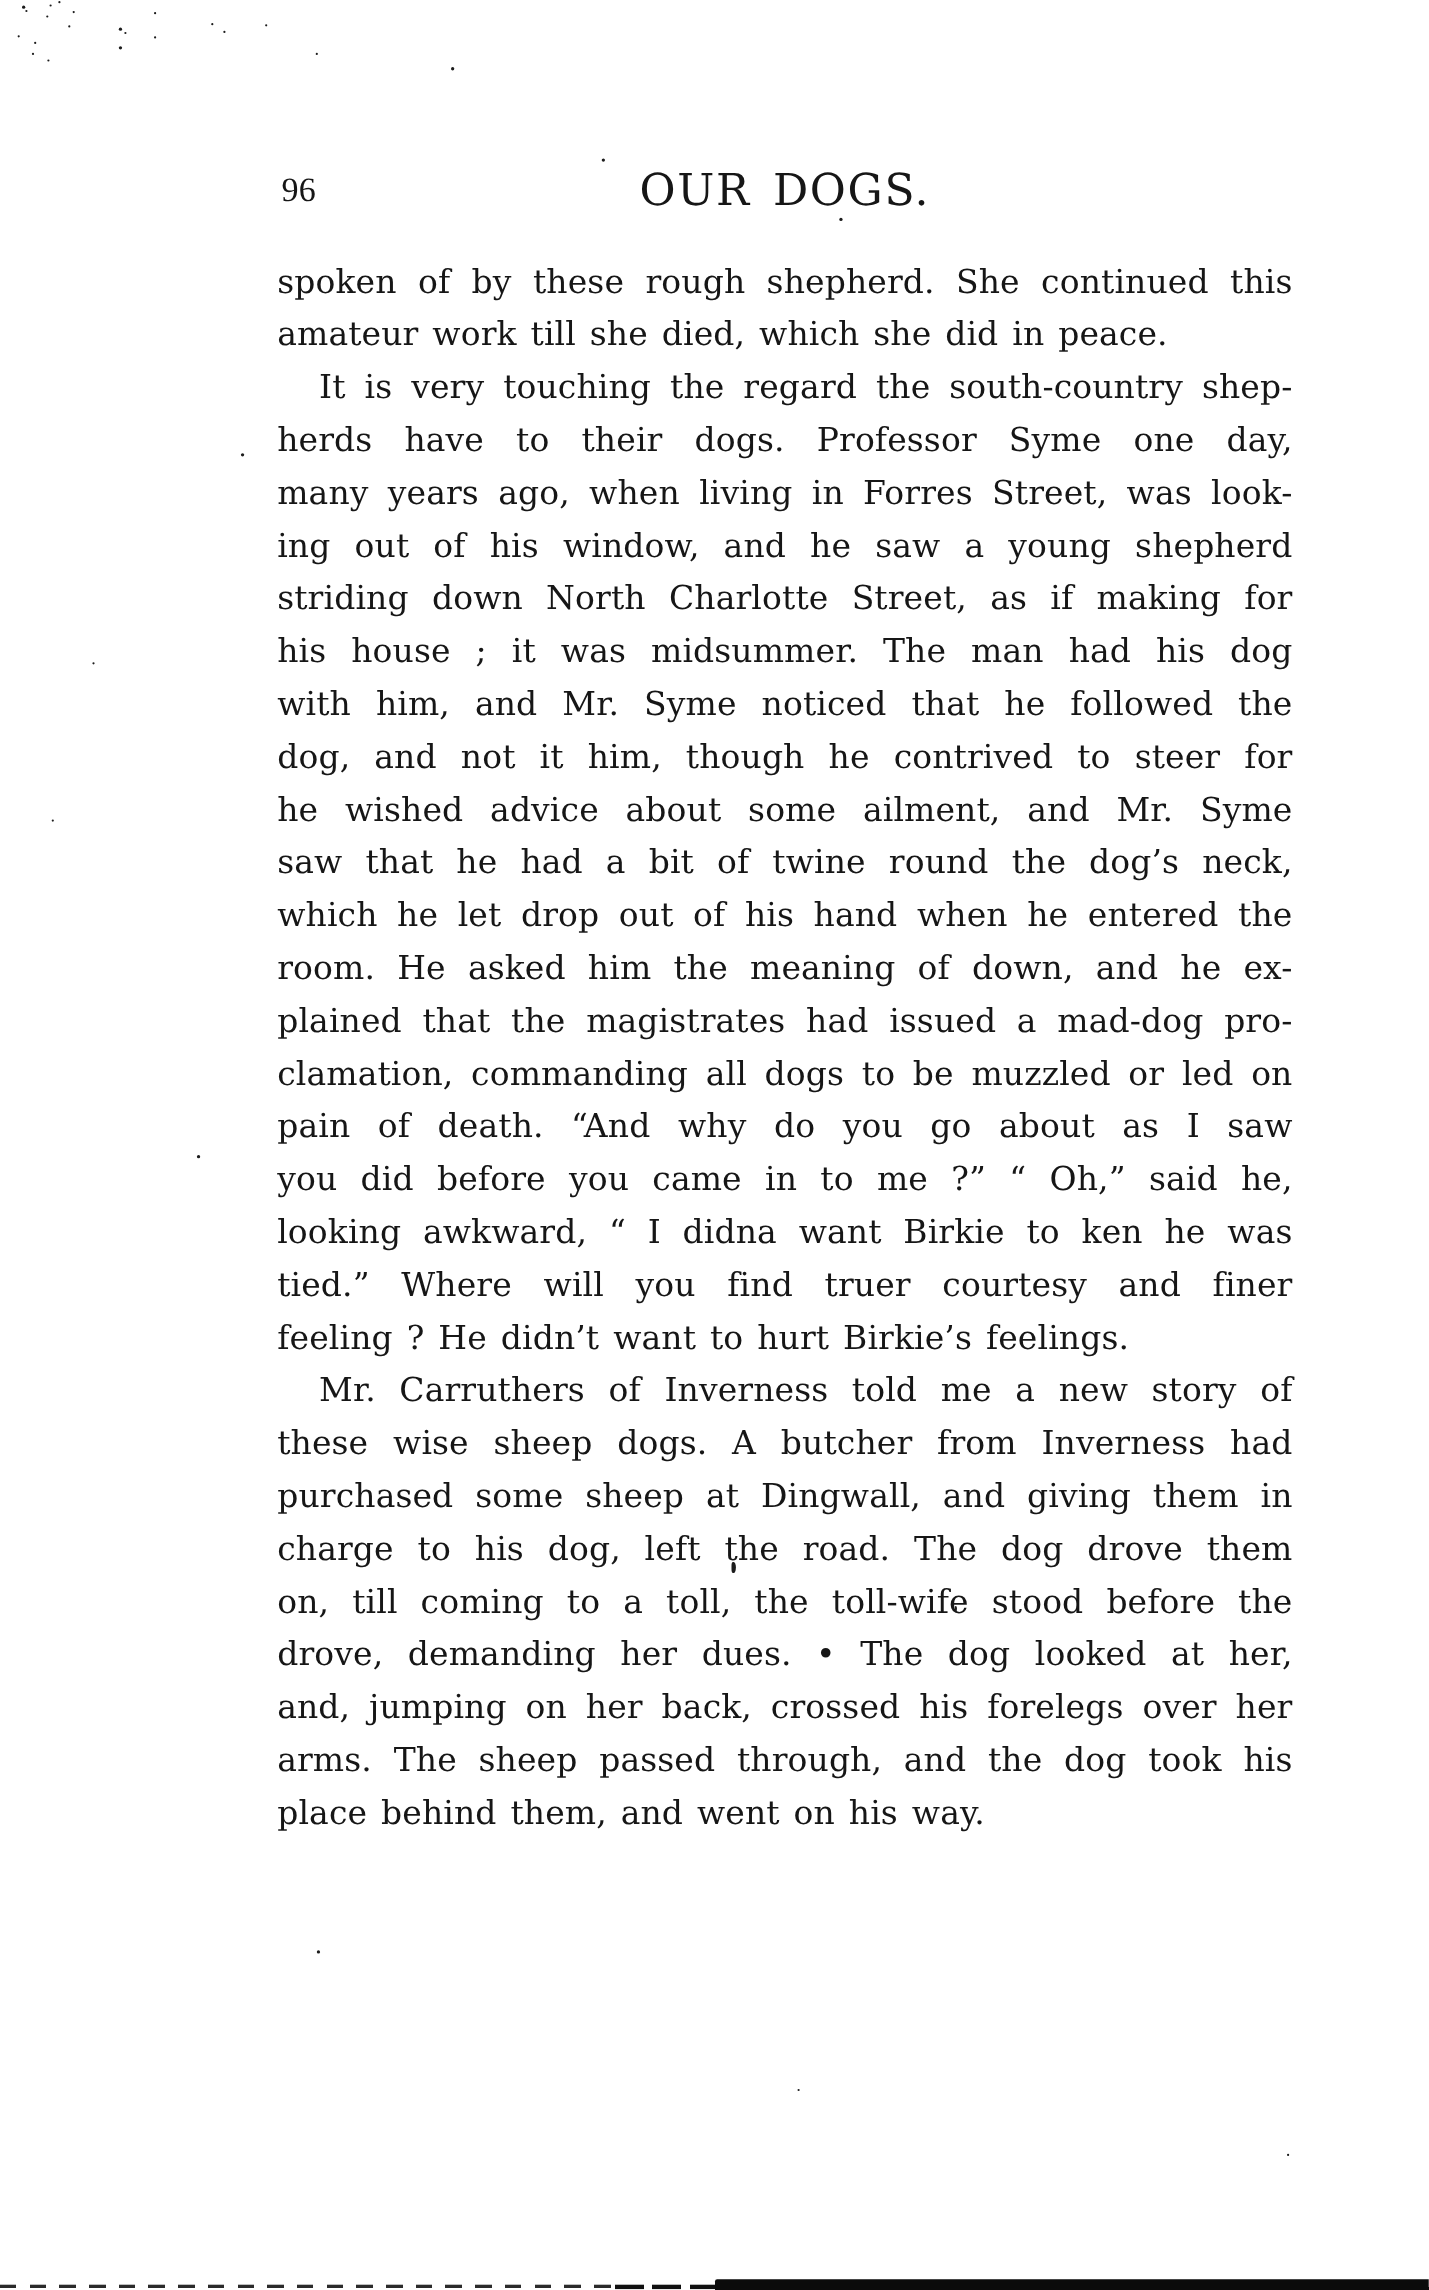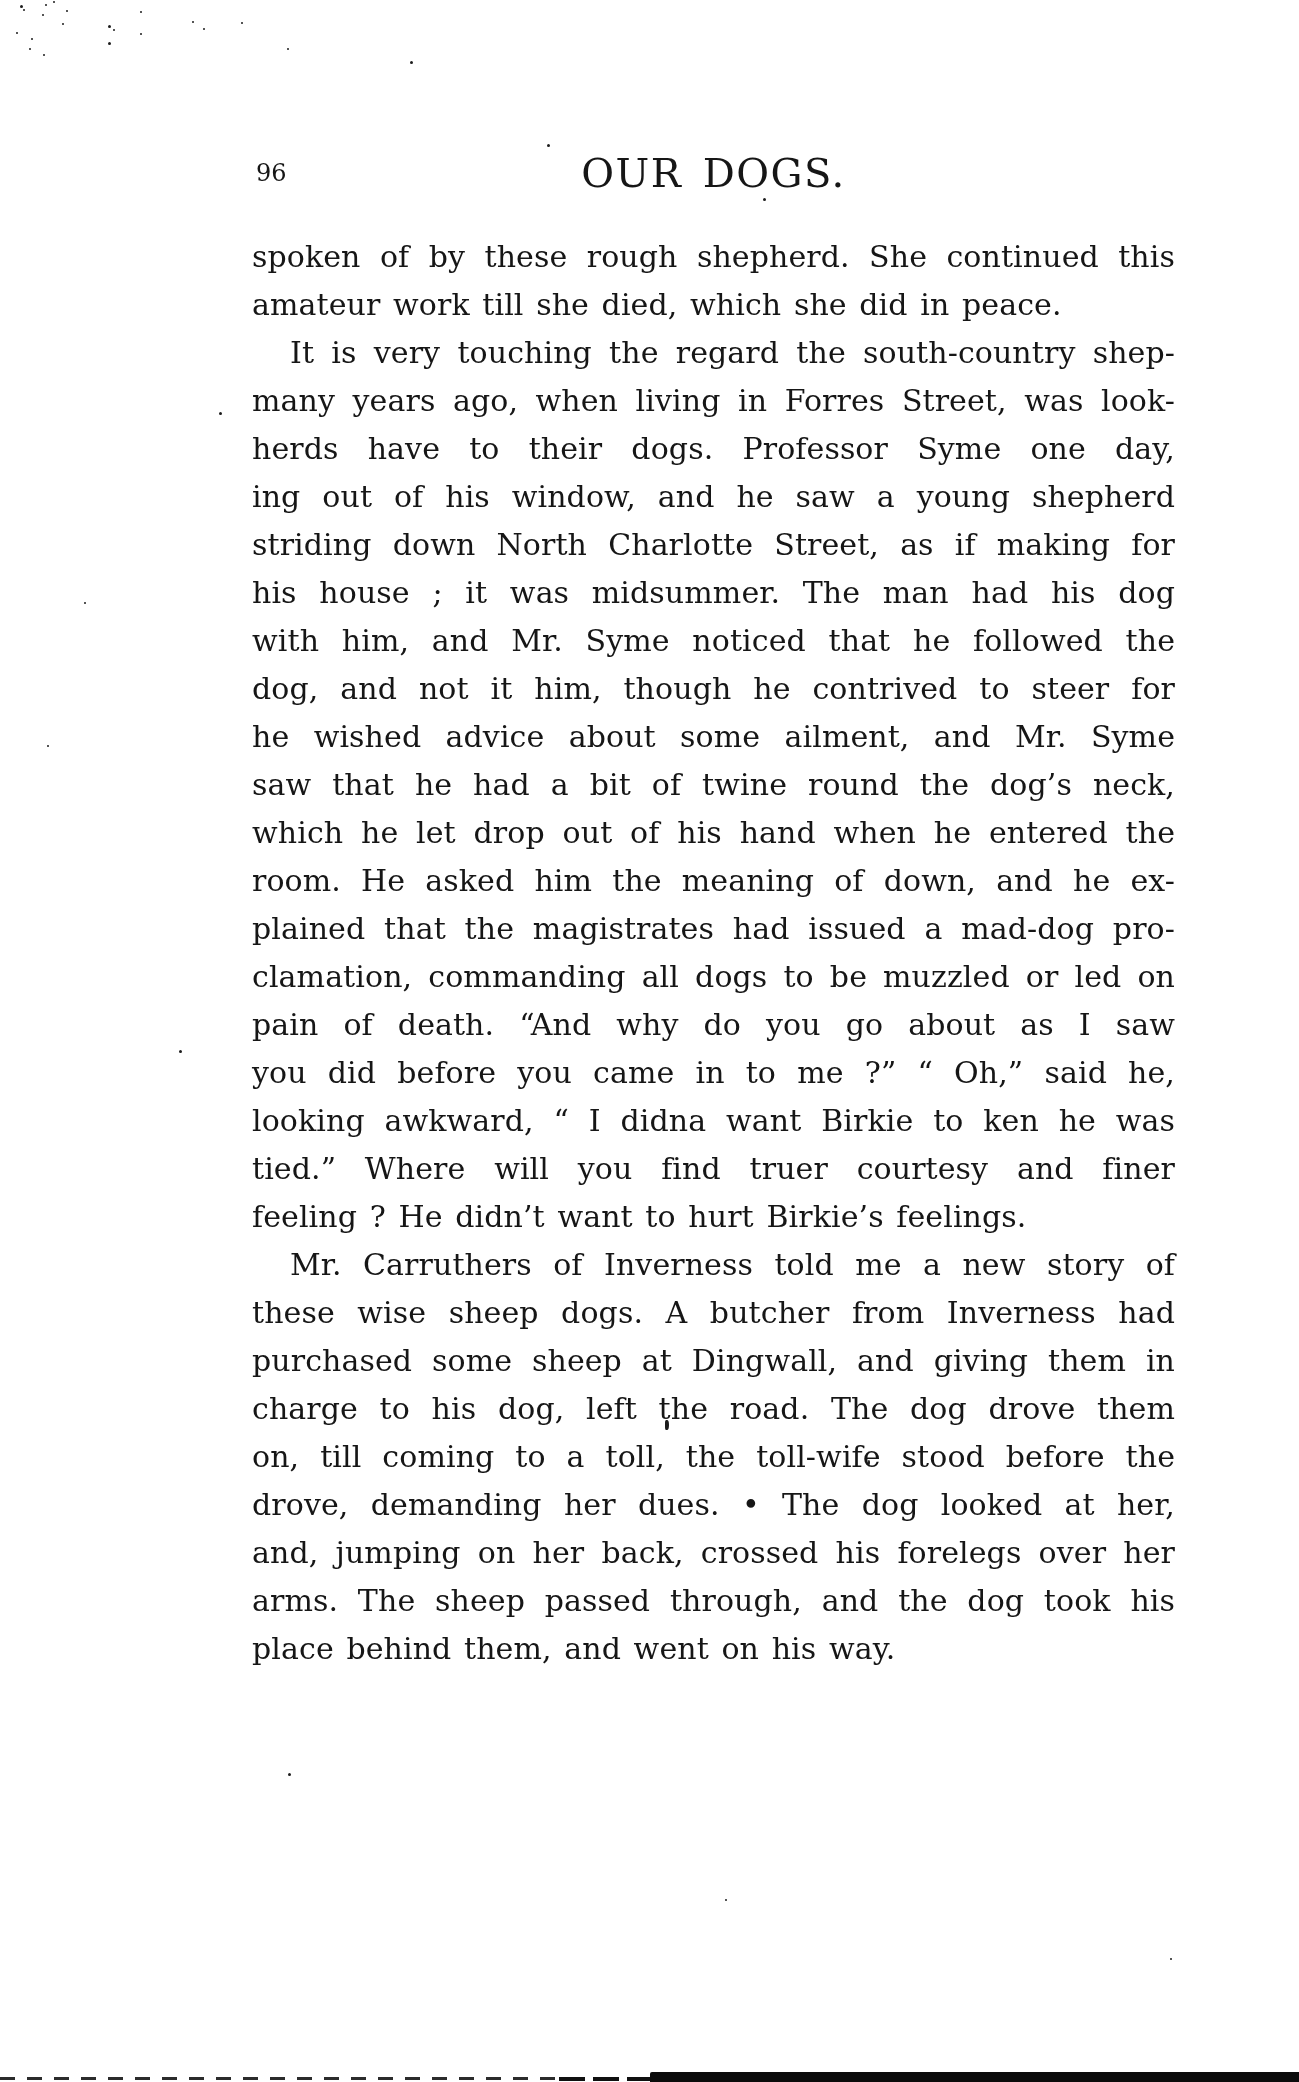--- a/index.html
+++ b/index.html
@@ -12,21 +12,21 @@
     color:#161616;
   }
   
   .running-head {
     position:absolute;
     left:252px; top:152px;
     width:923px; height:46px;
   }
   .page-num {
     position:absolute; left:4px; top:0;
-    font-size:24px; line-height:42px;
+    font-size:31px; line-height:42px;font-family:Liberation Serif, serif;
   }
   .running-title {
     position:absolute; left:0; right:0; top:0;
     text-align:center;
     font-size:40px; line-height:42px;
     letter-spacing:1.5px;
     word-spacing:6px;
   }
   
   .body-text {
@@ -84,22 +84,22 @@
     <span class="running-title">OUR DOGS.</span>
   </div>
 
   <div class="body-text" id="text-block">
       <div class="paragraph">
         <div class="line">spoken of by these rough shepherd.  She continued this</div>
         <div class="line last">amateur work till she died, which she did in peace.</div>
       </div>
       <div class="paragraph indent">
         <div class="line">It is very touching the regard the south-country shep-</div>
+        <div class="line">herds have to their dogs.  Professor Syme one day,</div>
         <div class="line">many years ago, when living in Forres Street, was look-</div>
-        <div class="line">herds have to their dogs.  Professor Syme one day,</div>
         <div class="line">ing out of his window, and he saw a young shepherd</div>
         <div class="line">striding down North Charlotte Street, as if making for</div>
         <div class="line">his house ; it was midsummer.  The man had his dog</div>
         <div class="line">with him, and Mr. Syme noticed that he followed the</div>
         <div class="line">dog, and not it him, though he contrived to steer for</div>
         <div class="line">he wished advice about some ailment, and Mr. Syme</div>
         <div class="line">saw that he had a bit of twine round the dog’s neck,</div>
         <div class="line">which he let drop out of his hand when he entered the</div>
         <div class="line">room.  He asked him the meaning of down, and he ex-</div>
         <div class="line">plained that the magistrates had issued a mad-dog pro-</div>

